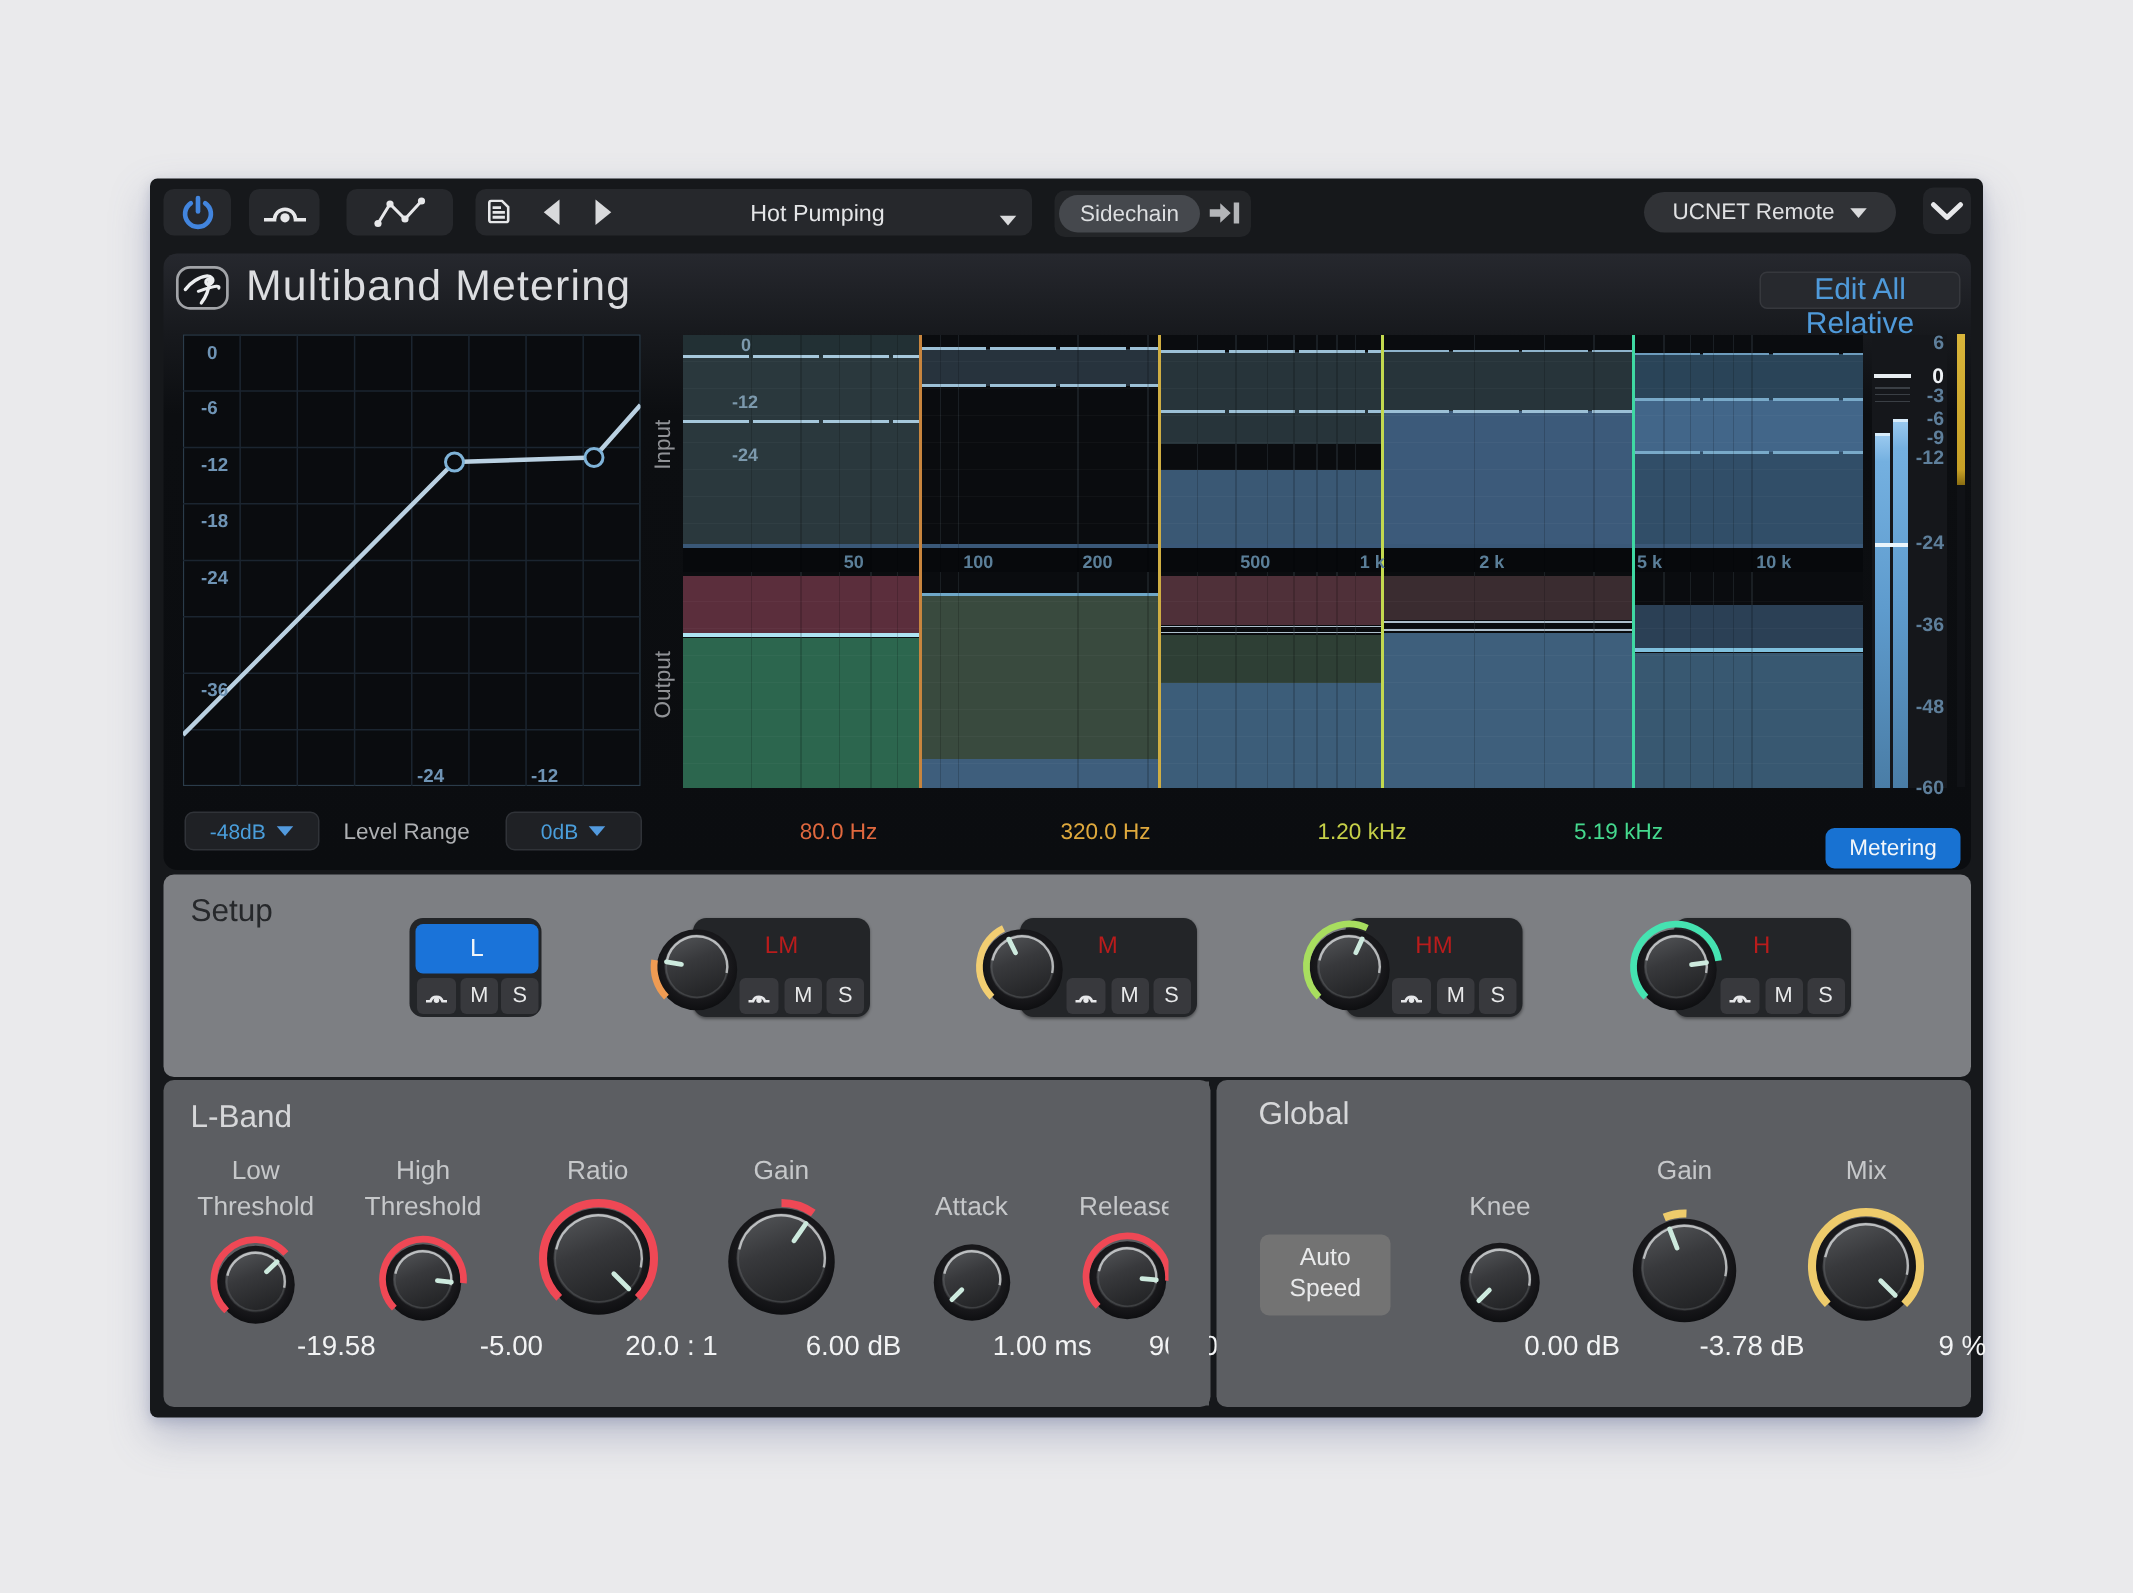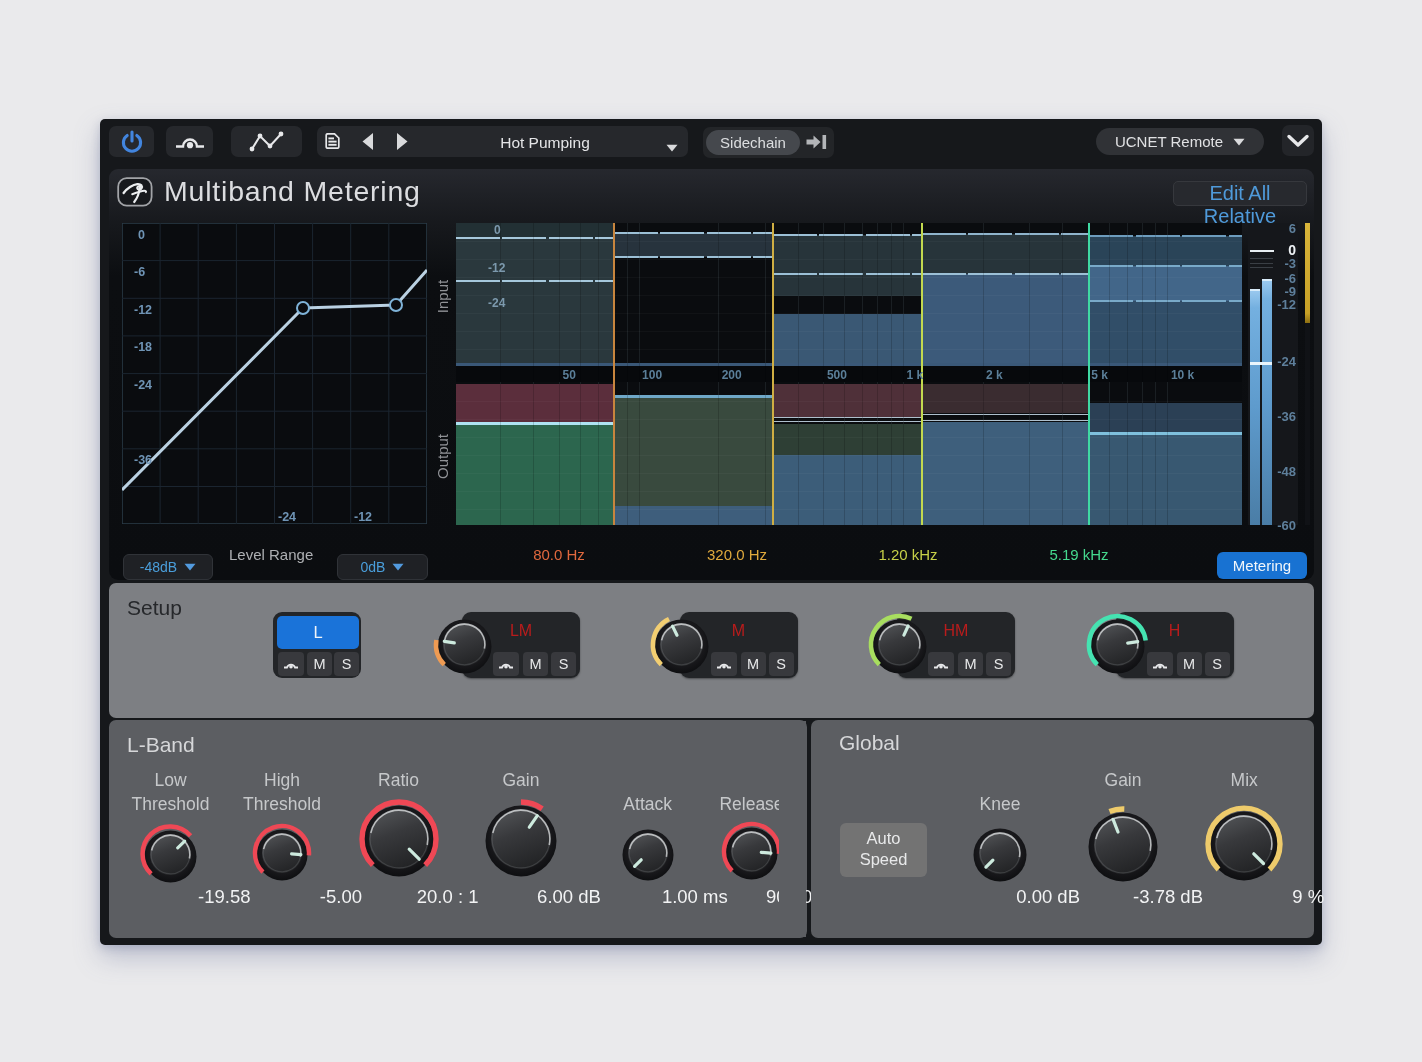--- a/index.html
+++ b/index.html
@@ -5,21 +5,21 @@
 .abs { position:absolute; }
 .win { position:absolute; left:100px; top:118.5px; width:1222px; height:826px; background:#16181b; border-radius:5px;
        box-shadow:0 12px 26px rgba(100,110,150,0.35), 0 3px 8px rgba(100,110,150,0.28); }
 .tbtn { position:absolute; height:31px; background:#26282c; border-radius:7px; display:flex; align-items:center; justify-content:center; }
 .display { position:absolute; left:109px; top:168.5px; width:1205px; height:411.5px; border-radius:9px;
            background:linear-gradient(#26282e 0%, #17191d 13%, #0c0e11 26%, #0b0d10 100%); }
 .hdr-title { position:absolute; left:164px; top:175px; font-size:28.5px; color:#dcdde0; letter-spacing:0.8px; }
 .ear { position:absolute; left:1173px; top:181px; width:134px; height:25px; background:#27292e; border:1px solid #36383d; border-radius:5px;
        color:#4f9ada; font-size:20px; text-align:center; line-height:23px; }
 .dd { position:absolute; height:26px; background:#1f2125; border:1px solid #303338; border-radius:6px; color:#4a9edb; font-size:14px;
-      display:flex; align-items:center; justify-content:center; gap:7px;margin-top:13px; }
+      display:flex; align-items:center; justify-content:center; gap:7px; }
 .freq { position:absolute; top:546px; width:120px; text-align:center; font-size:15px; }
 .metering { position:absolute; left:1217px; top:541px; width:90px; height:27px; background:#1872d2; border-radius:6px; color:#f2f6fa;
             font-size:15px; text-align:center; line-height:27px;margin-top:11px; }
 .panel { position:absolute; border-radius:7px; }
 .ptitle { position:absolute; font-size:21px; }
 .sb { position:absolute; background:#38393d; border-radius:4px; display:flex; align-items:center; justify-content:center; }
 .sb.txt { color:#e8e9ea; font-size:14.5px; }
 .mod { position:absolute; width:118px; height:66px; background:#232528; border-radius:9px; box-shadow:0 1px 2px rgba(0,0,0,0.4); }
 .modlab { position:absolute; text-align:center; color:#b91c1c; font-size:16px; }
 .klab { position:absolute; text-align:center; color:#c6c8ca; font-size:17.5px; }

